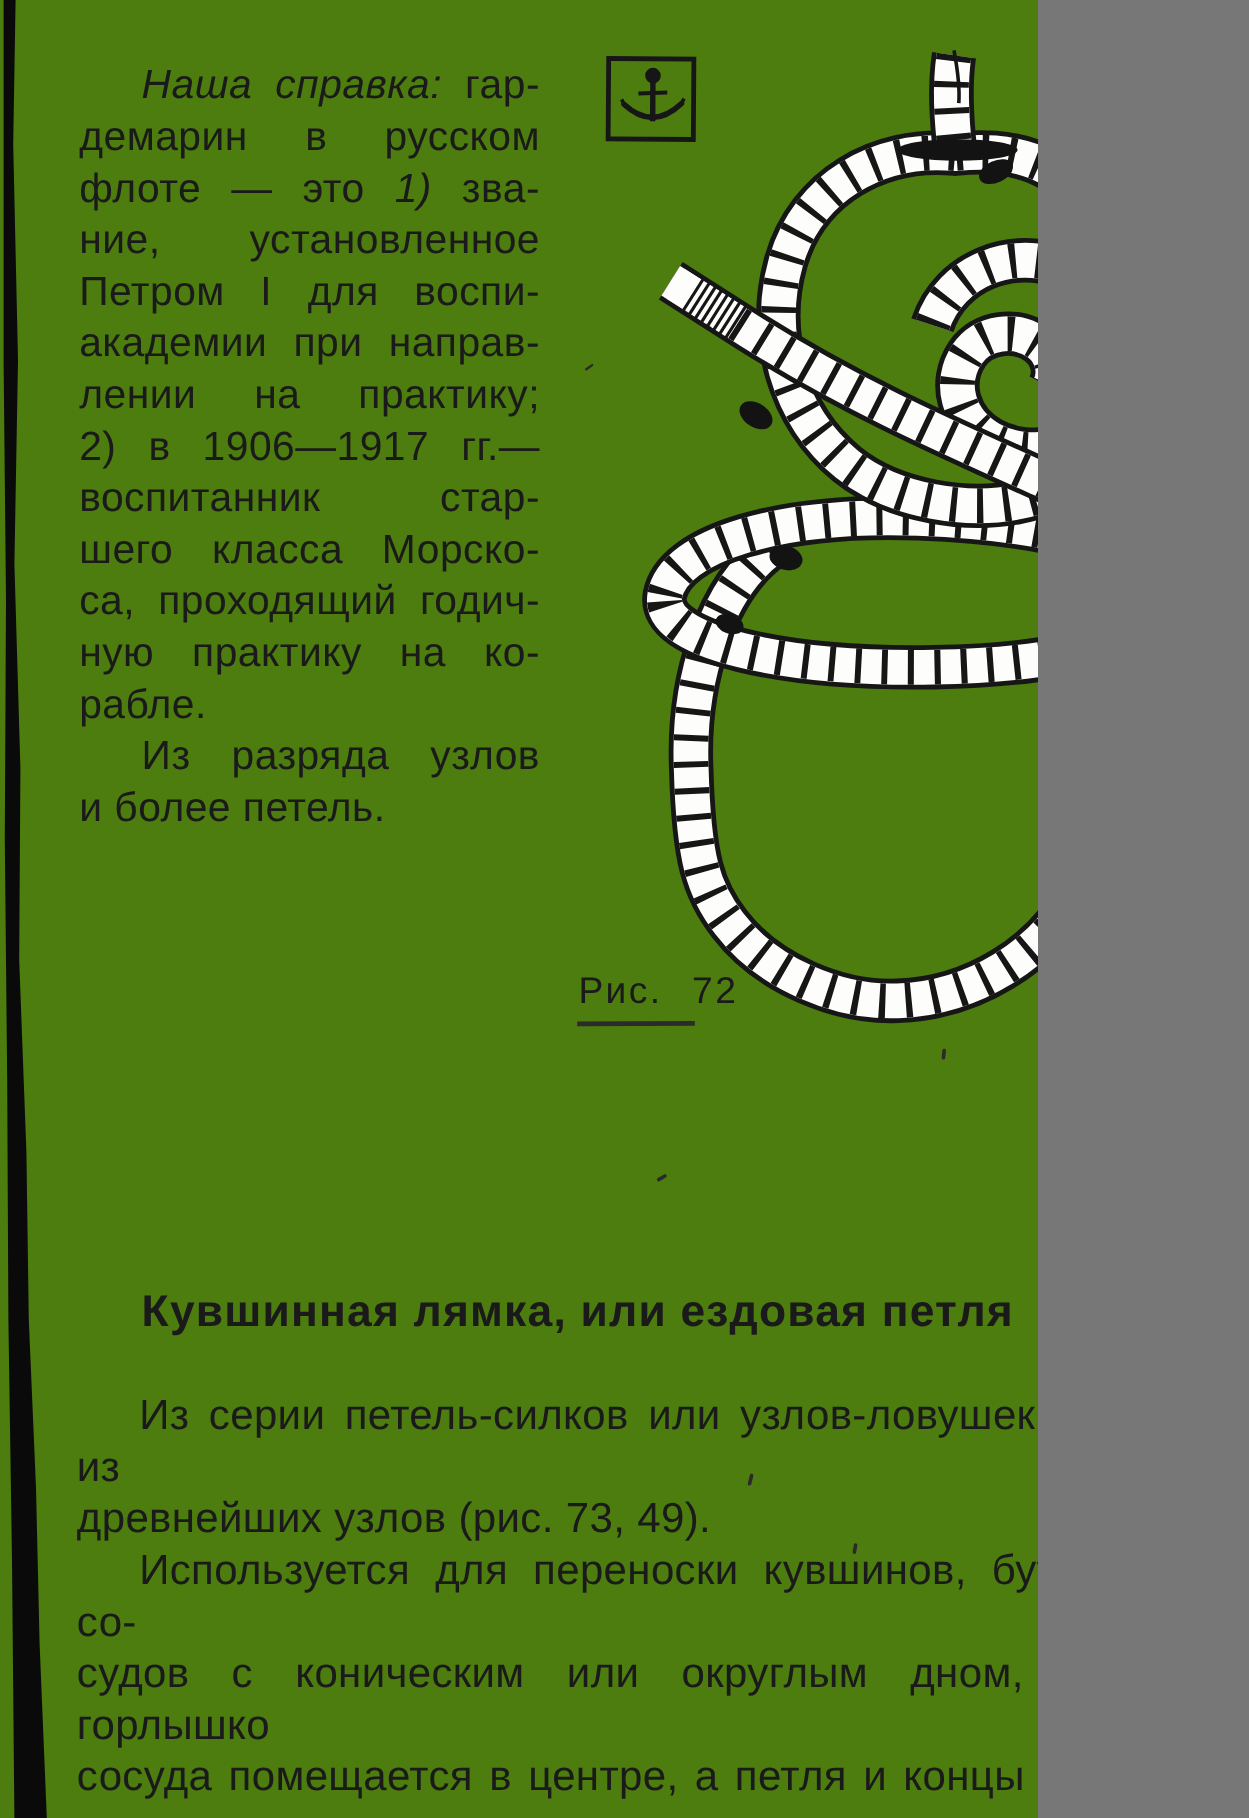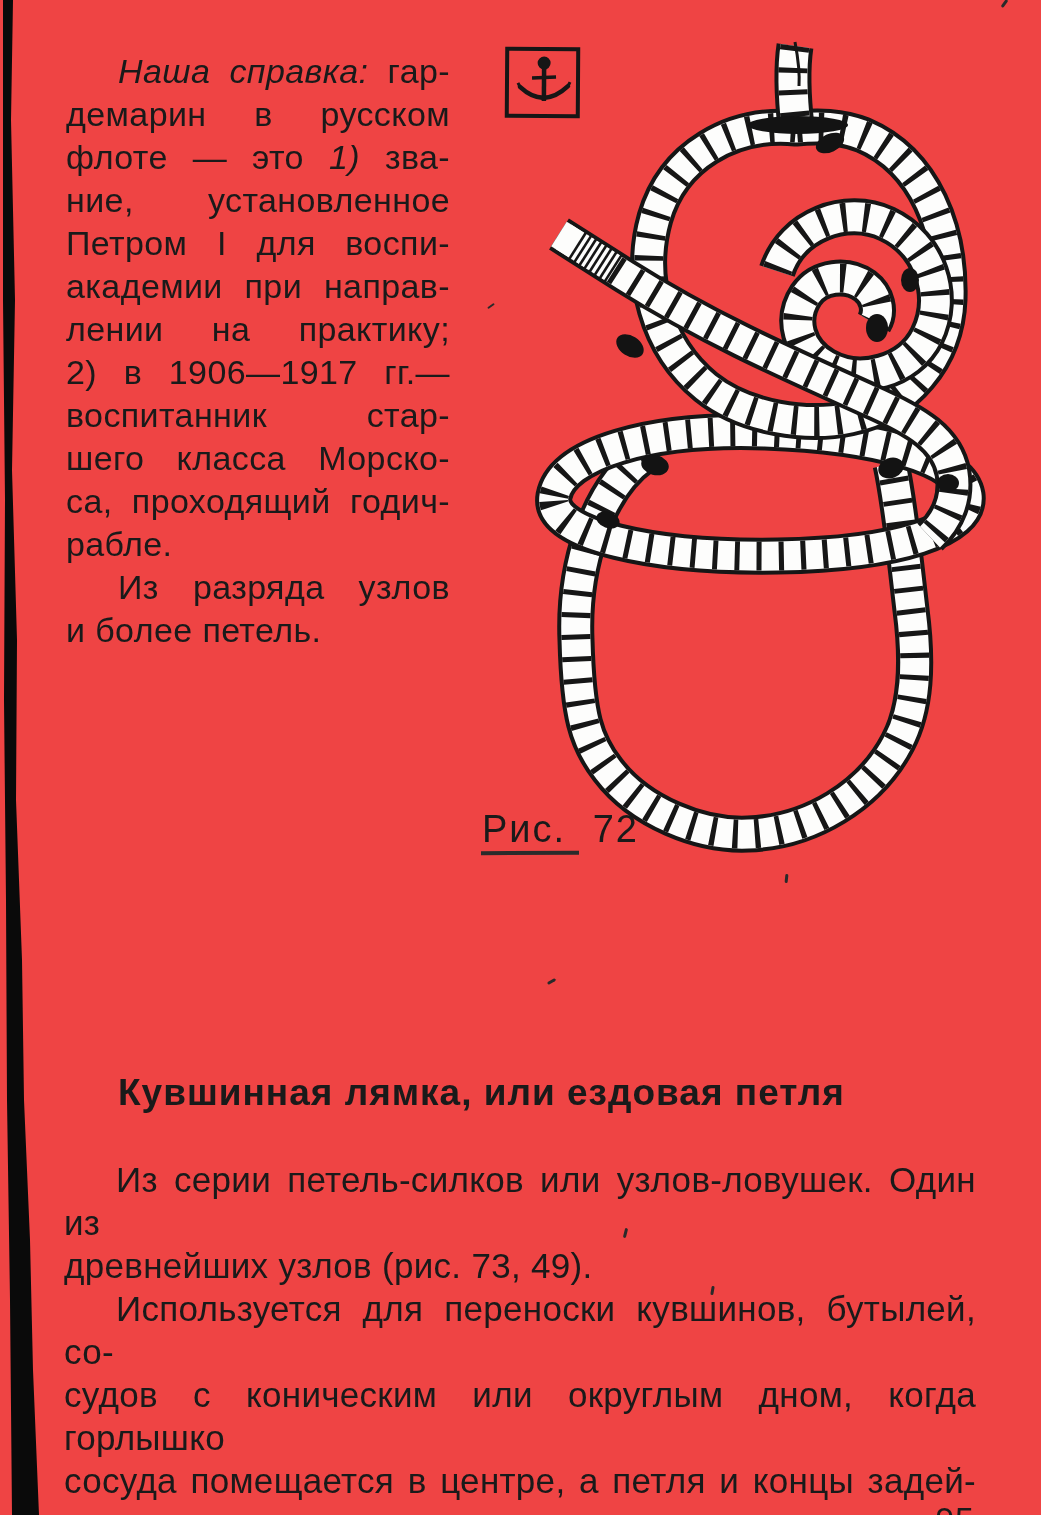--- a/index.html
+++ b/index.html
@@ -1,19 +1,19 @@
 <!DOCTYPE html>
 <html><head>
 <meta charset="utf-8">
 <style>
   html,body{margin:0;padding:0;background:#777;}
   .page{
     position:relative;
-    width:1041px;height:1515px;
-    background:#ef4444;
+    width:865px;height:1515px;
+    background:#4d7c0f;
     overflow:hidden;
     font-family:"Liberation Sans", sans-serif;
     color:#1a1a1a;
   }
   
   .binding{position:absolute;left:0;top:0;width:60px;height:1515px;}
   
   .note-col{
     position:absolute;left:66px;top:50px;width:384px;
     font-size:34px;line-height:43px;letter-spacing:.4px;
@@ -33,21 +33,21 @@
   
   .knot{position:absolute;left:478px;top:28px;width:510px;height:845px;}
   .knot .o{fill:none;stroke:#161616;stroke-width:37;}
   .knot .f{fill:none;stroke:#fdfdfc;stroke-width:29;}
   .knot .h{fill:none;stroke:#161616;stroke-width:29;stroke-dasharray:5 17;}
   .knot .blob{fill:#131313;stroke:none;}
   .knot .whip{stroke:#161616;stroke-width:2.6;}
   
   .fig-caption{
     position:absolute;left:482px;top:808px;
-    font-size:38px;letter-spacing:2px;word-spacing:14px;
+    font-size:31px;letter-spacing:2px;word-spacing:14px;
   }
   .caption-underline{
     position:absolute;left:481px;top:851px;width:98px;height:4px;
     background:#2b2b2b;transform:rotate(-.3deg);
   }
   
   .heading{
     position:absolute;left:118px;top:1072px;
     font-size:37px;font-weight:bold;letter-spacing:1px;
   }
@@ -76,20 +76,21 @@
       <div class="tline j"><span>демарин в русском</span></div>
       <div class="tline j"><span>флоте — это </span><span class="it">1)</span><span> зва-</span></div>
       <div class="tline j"><span>ние, установленное</span></div>
       <div class="tline j"><span>Петром I для воспи-</span></div>
       <div class="tline j"><span>академии при направ-</span></div>
       <div class="tline j"><span>лении на практику;</span></div>
       <div class="tline j"><span>2) в 1906—1917 гг.—</span></div>
       <div class="tline j"><span>воспитанник стар-</span></div>
       <div class="tline j"><span>шего класса Морско-</span></div>
       <div class="tline j"><span>са, проходящий годич-</span></div>
+      <div class="tline j"><span>ную практику на ко-</span></div>
       <div class="tline"><span>рабле.</span></div>
       <div class="tline j ind"><span>Из разряда узлов</span></div>
       <div class="tline"><span>и более петель.</span></div>
     </div>
 
   <div class="anchor-box">
     <svg width="66" height="60" viewBox="0 0 66 60">
       <circle cx="34" cy="10" r="6.5" fill="#161616"></circle>
       <line x1="34" y1="16" x2="34" y2="48" stroke="#161616" stroke-width="4.5"></line>
       <line x1="22" y1="25" x2="46" y2="24" stroke="#161616" stroke-width="3.5"></line>

